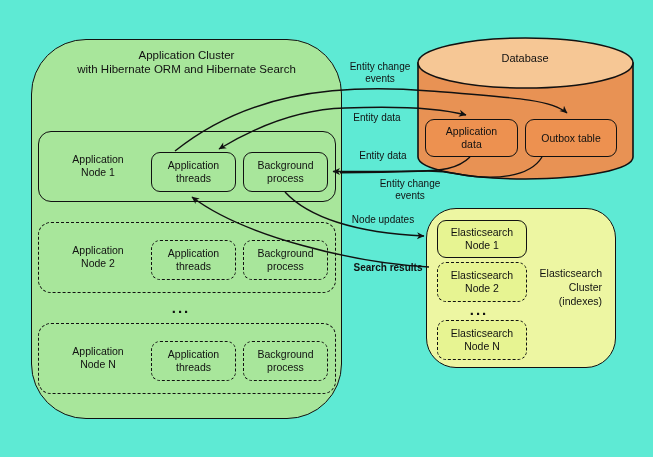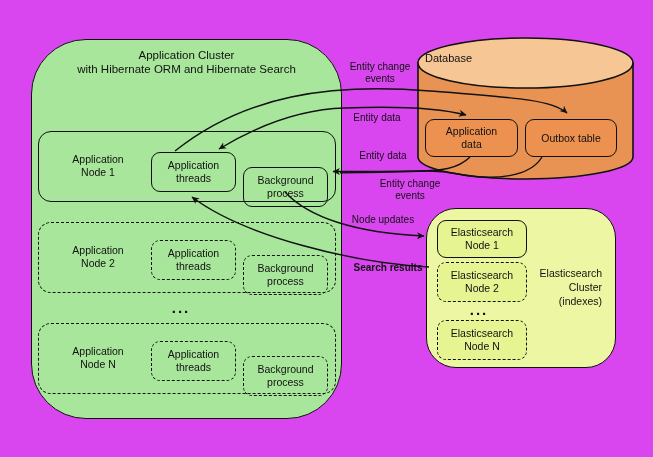--- a/index.html
+++ b/index.html
@@ -1,17 +1,17 @@
 <!DOCTYPE html>
 <html><head>
 <meta charset="utf-8">
 <style>
   html,body{margin:0;padding:0;background:#ffffff;}
   #stage{
-    position:relative;width:653px;height:457px;background:#d946ef;overflow:hidden;
+    position:relative;width:653px;height:457px;background:#5eead4;overflow:hidden;
     font-family:"Liberation Sans",sans-serif;color:#111;
   }
   .abs{position:absolute;}
   .pre{white-space:pre-line;}
   .ctr{display:flex;align-items:center;justify-content:center;text-align:center;}
   svg.layer{position:absolute;left:0;top:0;pointer-events:none;}
   #bg-layer{z-index:0;}
   #box-layer{z-index:1;position:absolute;left:0;top:0;width:653px;height:457px;}
   #arrow-layer{z-index:2;}
   #label-layer{z-index:3;position:absolute;left:0;top:0;width:653px;height:403px;}
@@ -19,25 +19,25 @@
   
   .app-cluster{left:31px;top:39px;width:311px;height:380px;border:1.6px solid #111;
     border-radius:55px;background:#a8e69b;box-sizing:border-box;}
   .cluster-title{left:36px;top:49px;width:301px;font-size:11.5px;line-height:13.5px;text-align:center;}
   .app-node{left:38px;width:298px;height:71px;border:1.4px solid #111;border-radius:13px;box-sizing:border-box;}
   .dashed{border-style:dashed !important;}
   .node-label{left:50px;width:96px;height:40px;font-size:10.5px;line-height:13px;}
   .sub-box{width:85px;height:40px;border:1.4px solid #111;border-radius:9px;box-sizing:border-box;
     font-size:10.5px;line-height:13px;}
   .threads{left:151px;}
-  .process{left:243px;margin-top:15px;}
+  .process{left:243px;}
   .dots{font-size:15px;font-weight:bold;letter-spacing:2px;line-height:10px;}
 
   
-  .db-title{left:425px;top:52px;width:200px;font-size:11px;text-align:left;}
+  .db-title{left:425px;top:52px;width:200px;font-size:11px;text-align:center;}
   .db-box{top:119px;height:38px;border:1.4px solid #111;border-radius:9px;background:#ed9150;
     box-sizing:border-box;font-size:10.5px;line-height:13px;}
 
   
   .es-cluster{left:426px;top:208px;width:190px;height:160px;border:1.6px solid #111;
     border-radius:30px;background:#edf6a2;box-sizing:border-box;}
   .es-node{left:437px;width:90px;border:1.4px solid #111;border-radius:9px;background:#e7f492;
     box-sizing:border-box;font-size:10.5px;line-height:13px;}
   .es-label{left:512px;top:266px;width:90px;font-size:10.5px;line-height:14px;text-align:right;}
 

